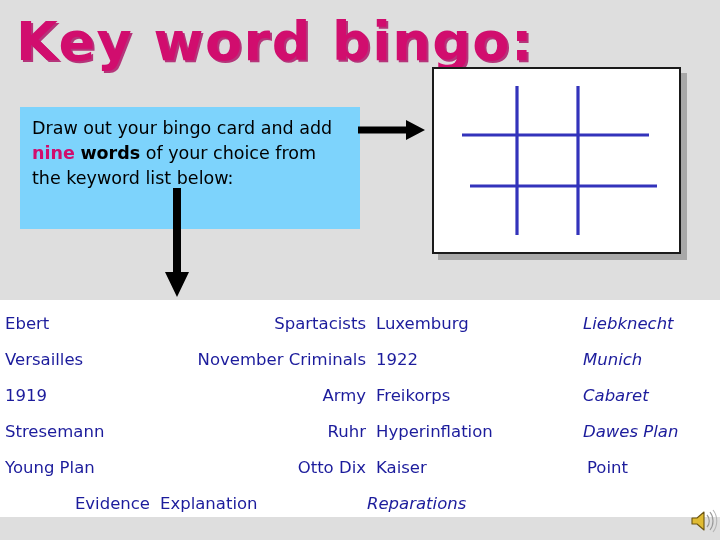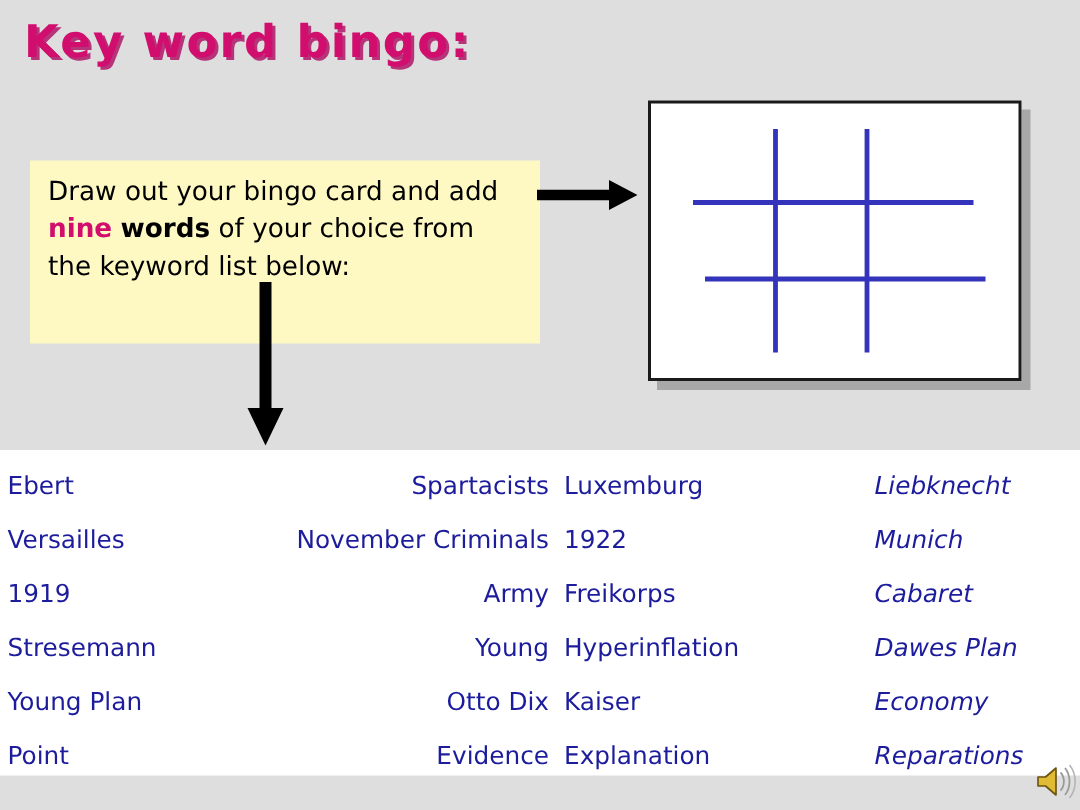--- a/index.html
+++ b/index.html
@@ -22,37 +22,37 @@
     height: 540px;
     background: #dedede;
   }
 
   
   #slide-title {
     position: absolute;
     left: 16px;
     top: 12px;
     font-family: "DejaVu Sans", sans-serif;
-    font-size: 30px;
+    font-size: 54px;
     font-weight: bold;
     letter-spacing: 1.5px;
     color: #d10d6e;
     text-shadow: 2px 2px 0 #b5347a;
     white-space: nowrap;
     line-height: 1.1;
   }
 
   
   #instruction-box {
     position: absolute;
     left: 20px;
     top: 107px;
     width: 340px;
     height: 122px;
-    background: #fef9c3;
+    background: #7dd3fc;
     box-sizing: border-box;
     padding: 9px 14px 0 12px;
   }
   #instruction-text {
     font-family: "DejaVu Sans", sans-serif;
     font-size: 17.5px;
     line-height: 25px;
     color: #000000;
     margin: 0;
   }
@@ -191,28 +191,27 @@
       <div class="keyword-cell col-2">November Criminals</div>
       <div class="keyword-cell col-3">1922</div>
       <div class="keyword-cell col-4">Munich</div>
 
       <div class="keyword-cell col-1">1919</div>
       <div class="keyword-cell col-2">Army</div>
       <div class="keyword-cell col-3">Freikorps</div>
       <div class="keyword-cell col-4">Cabaret</div>
 
       <div class="keyword-cell col-1">Stresemann</div>
-      <div class="keyword-cell col-2">Young</div>
+      <div class="keyword-cell col-2">Ruhr</div>
       <div class="keyword-cell col-3">Hyperinflation</div>
       <div class="keyword-cell col-4">Dawes Plan</div>
 
       <div class="keyword-cell col-1">Young Plan</div>
       <div class="keyword-cell col-2">Otto Dix</div>
       <div class="keyword-cell col-3">Kaiser</div>
-      <div class="keyword-cell col-4">Economy</div>
 
       <div class="keyword-cell col-1">Point</div>
       <div class="keyword-cell col-2">Evidence</div>
       <div class="keyword-cell col-3">Explanation</div>
       <div class="keyword-cell col-4">Reparations</div>
 
     </div>
   </div>
 
   <svg id="speaker-icon" viewBox="0 0 28 26">

